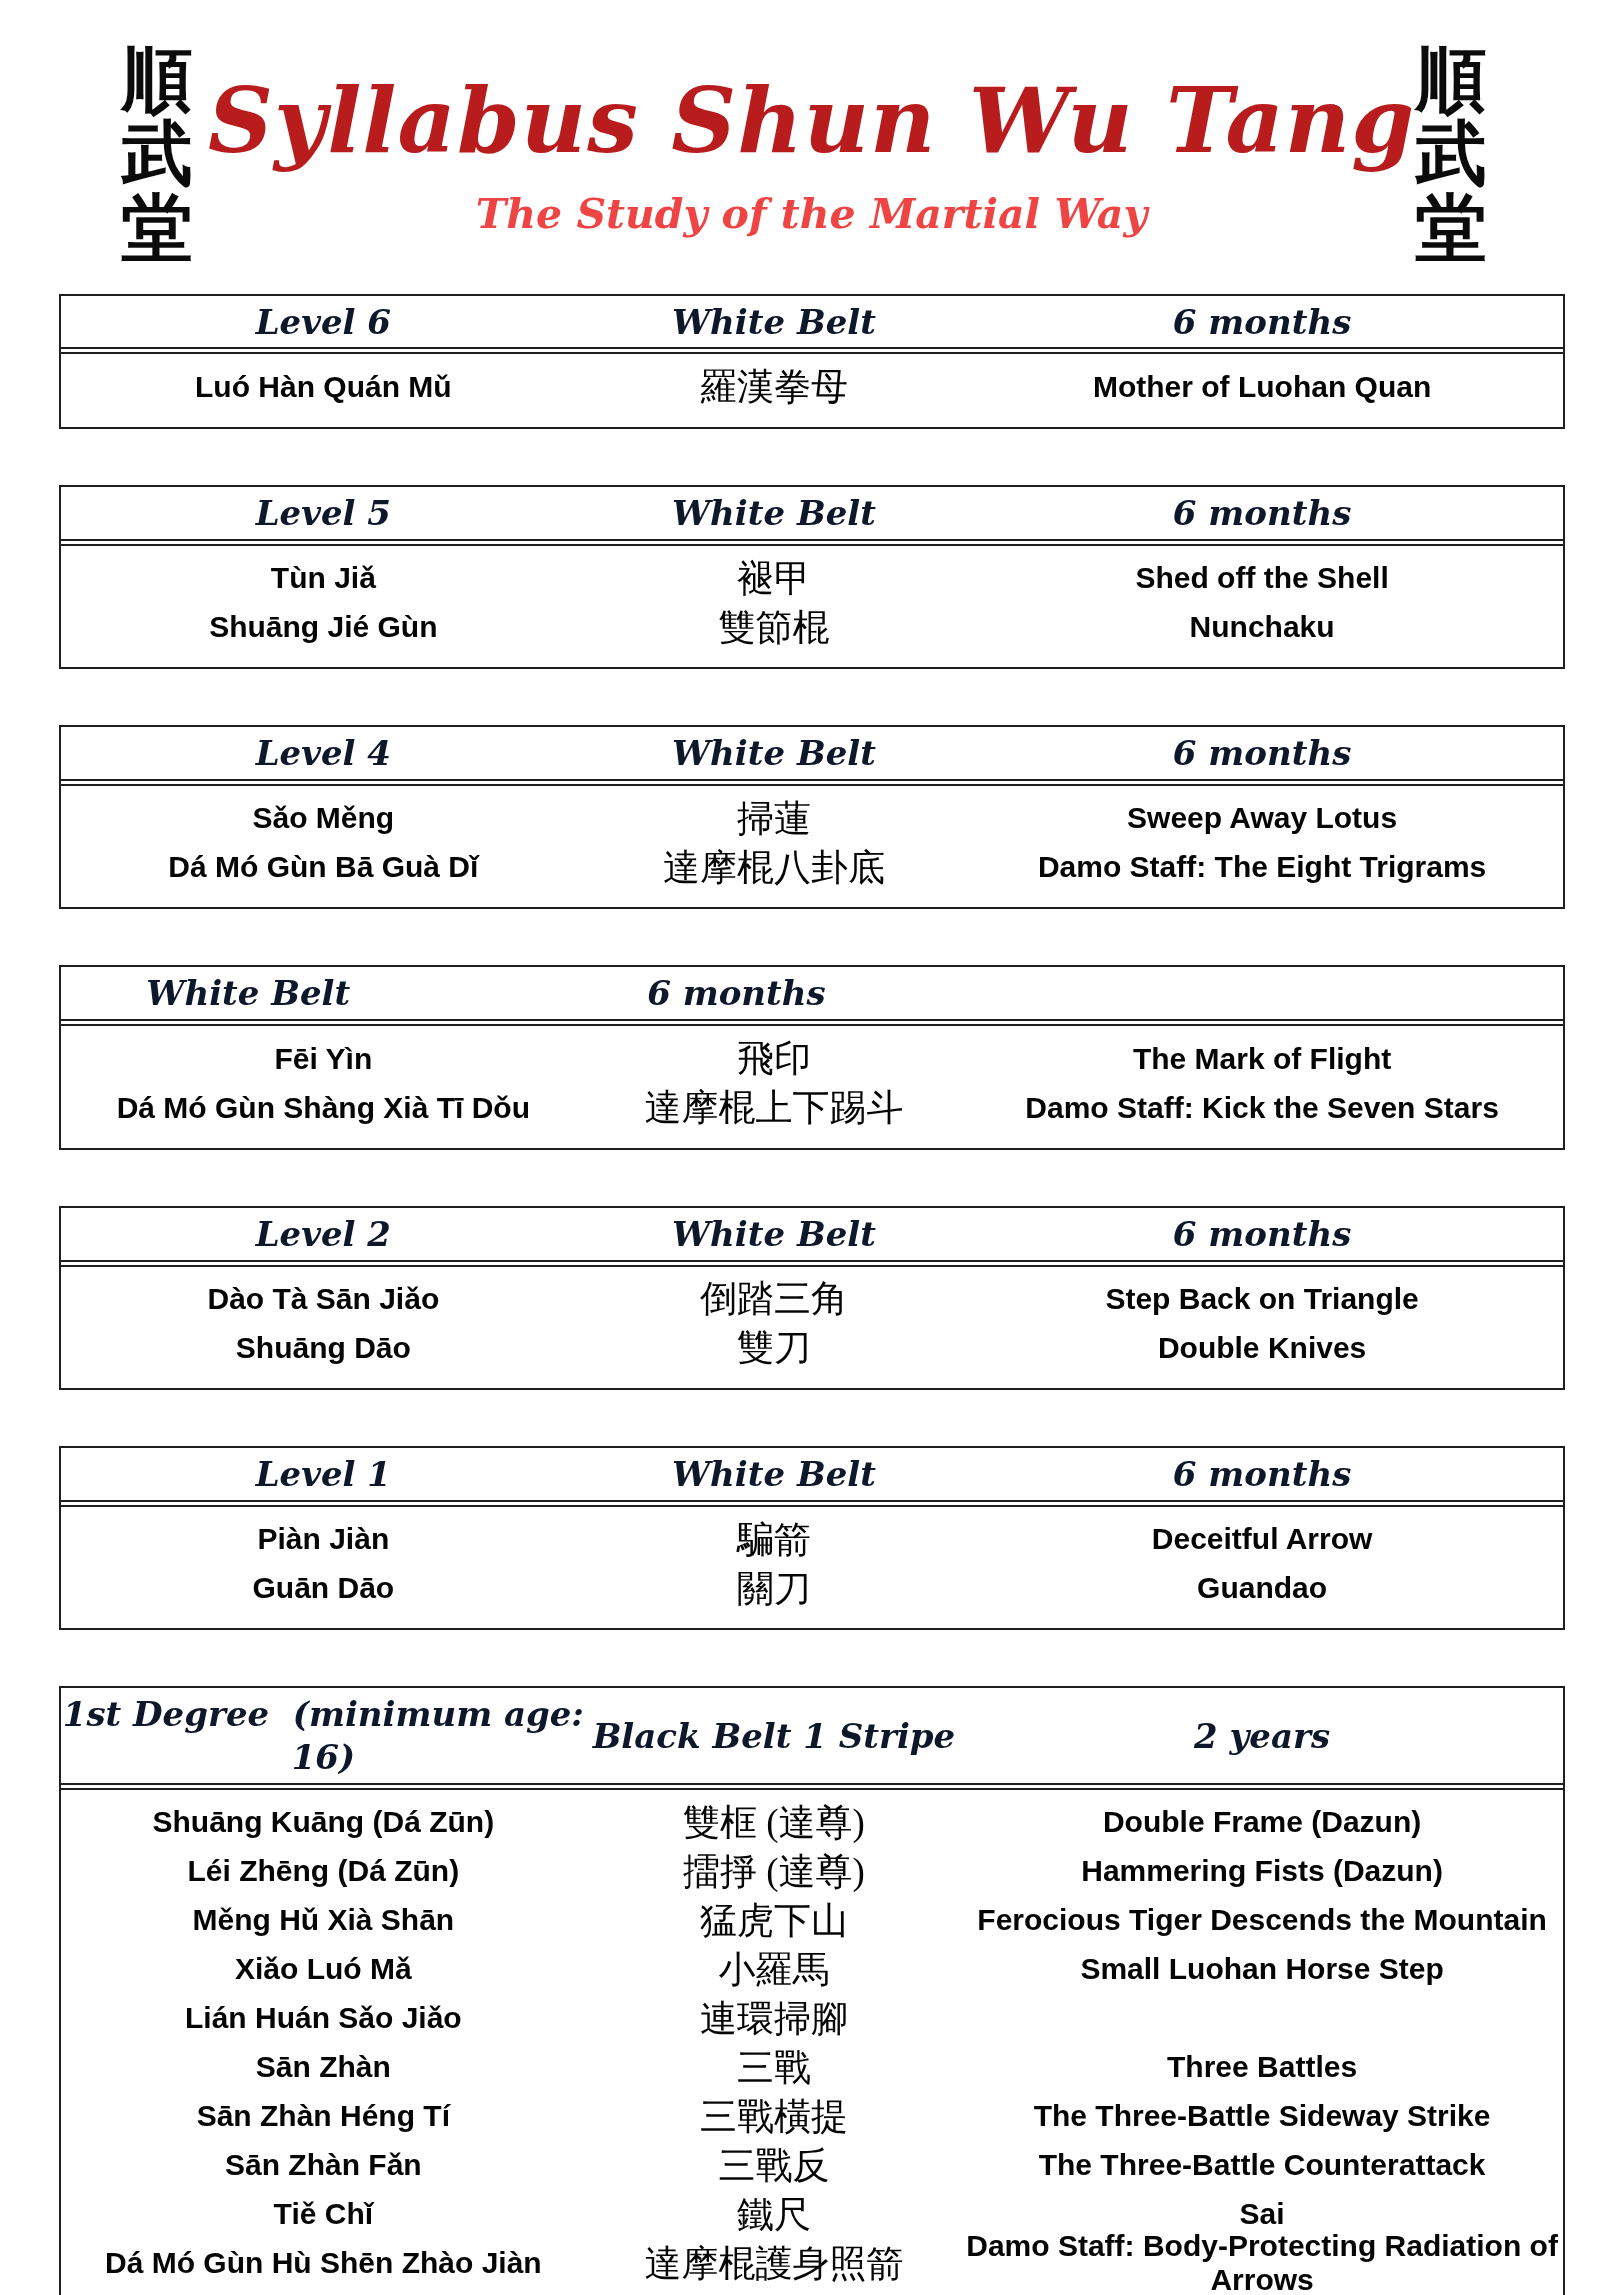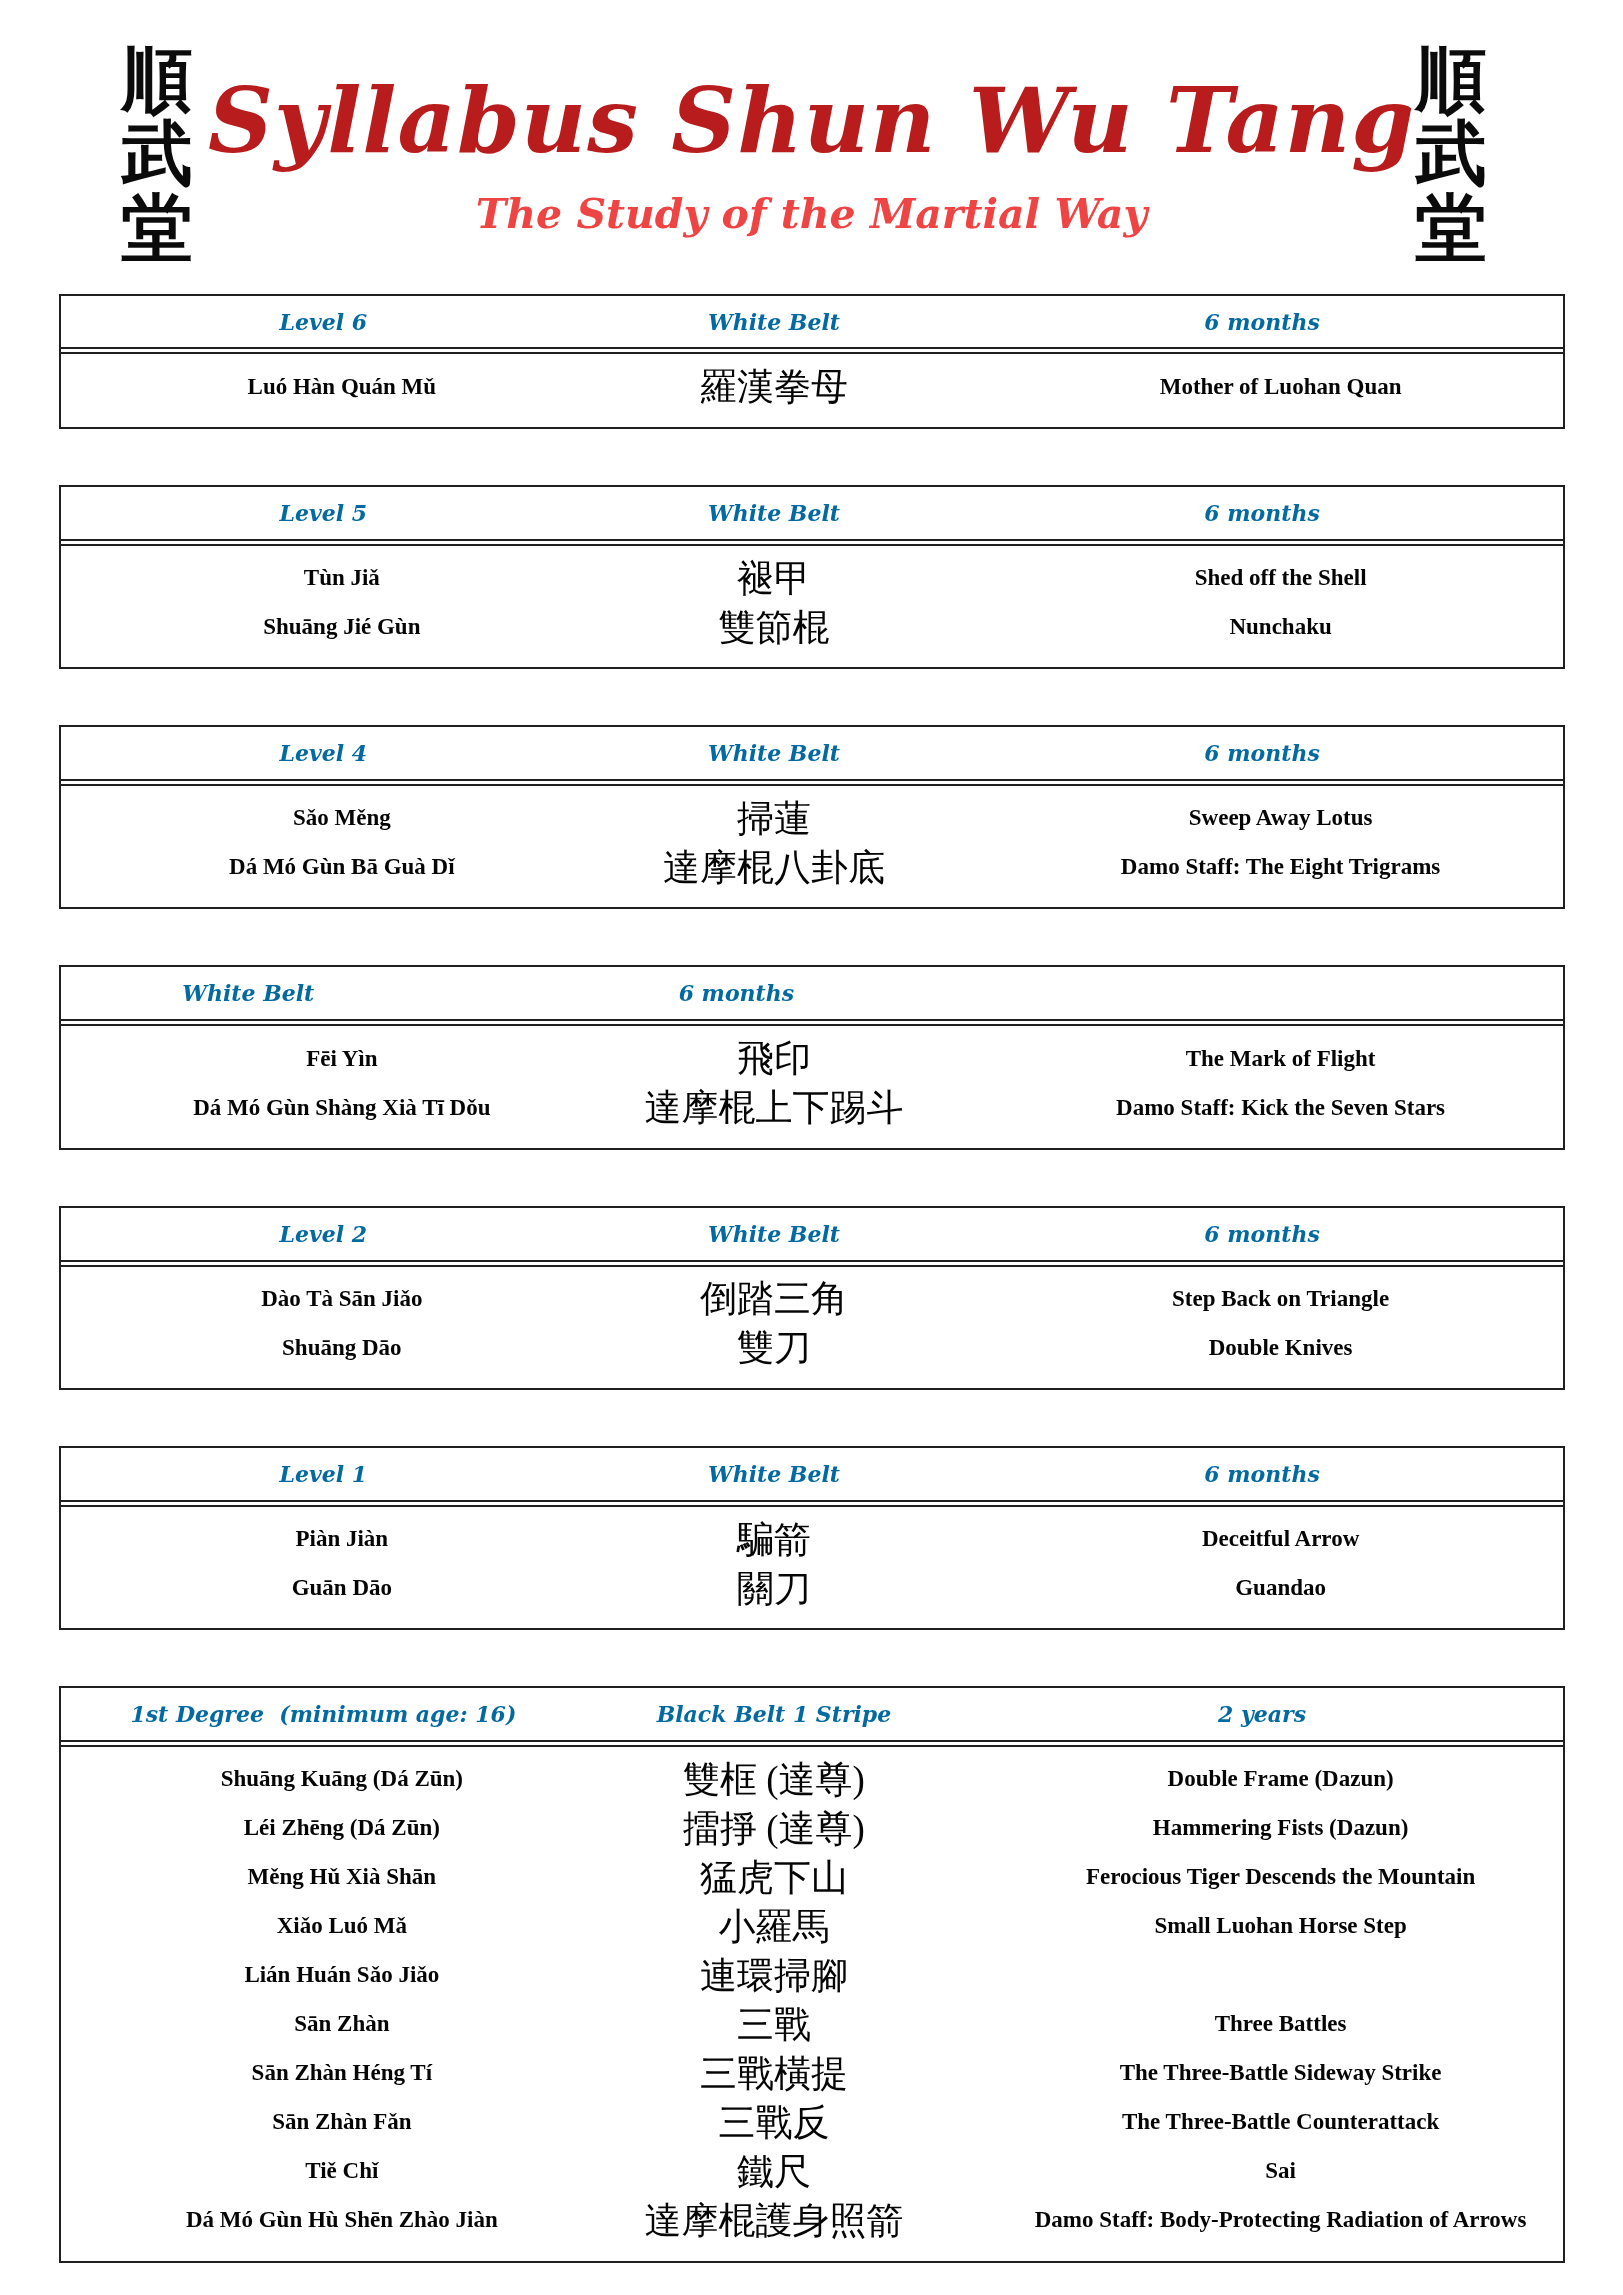--- a/index.html
+++ b/index.html
@@ -66,46 +66,45 @@
   }
   .level-table:last-child { margin-bottom: 0; }
 
   .t-header {
     display: flex;
     align-items: center;
     border-bottom: 7.8px double #1f1f1f;
     padding: 4.9px 0 3.9px 0;
   }
   .hcell {
-    color: #0369a1;
+    color: #0f172a;
     font-family: "DejaVu Serif", serif;
     font-style: italic;
     font-weight: bold;
-    font-size: 22px;
+    font-size: 34px;
     line-height: 43px;
     white-space: pre-wrap;
   }
 
   .cell { text-align: center; }
   .c1 { width: 35%; }
   .c2 { width: 25%; }
   .c3 { width: 40%; }
 
   .t-body { padding: 7.8px 0 15.7px 0; }
   .t-row {
     display: flex;
     align-items: center;
     height: 49px;
   }
   .cell-pinyin, .cell-english {
-    font-family: Liberation Serif, serif;
-    font-weight: bold;
-    font-size: 23px;
+    font-family: Liberation Sans, sans-serif;
+    font-weight: bold;
+    font-size: 30px;
     color: #050505;
-    padding-left: 37px;
   }
   .cell-chinese {
     font-family: "Liberation Serif", "DejaVu Sans", serif;
     font-weight: normal;
     font-size: 37px;
     color: #050505;
     line-height: 1;
   }
 </style>
 </head>

